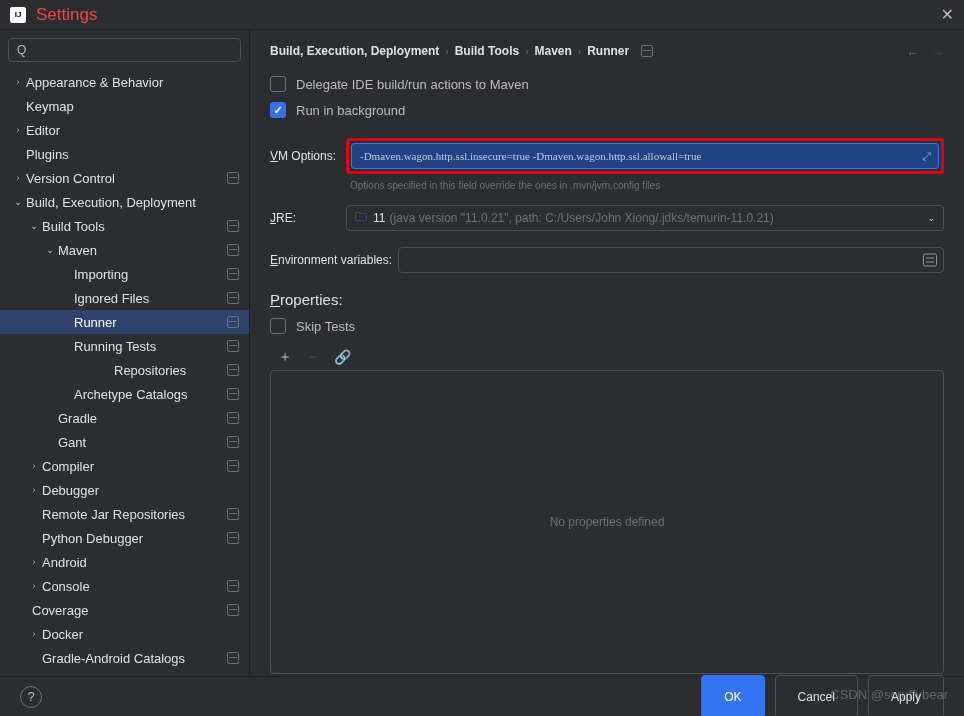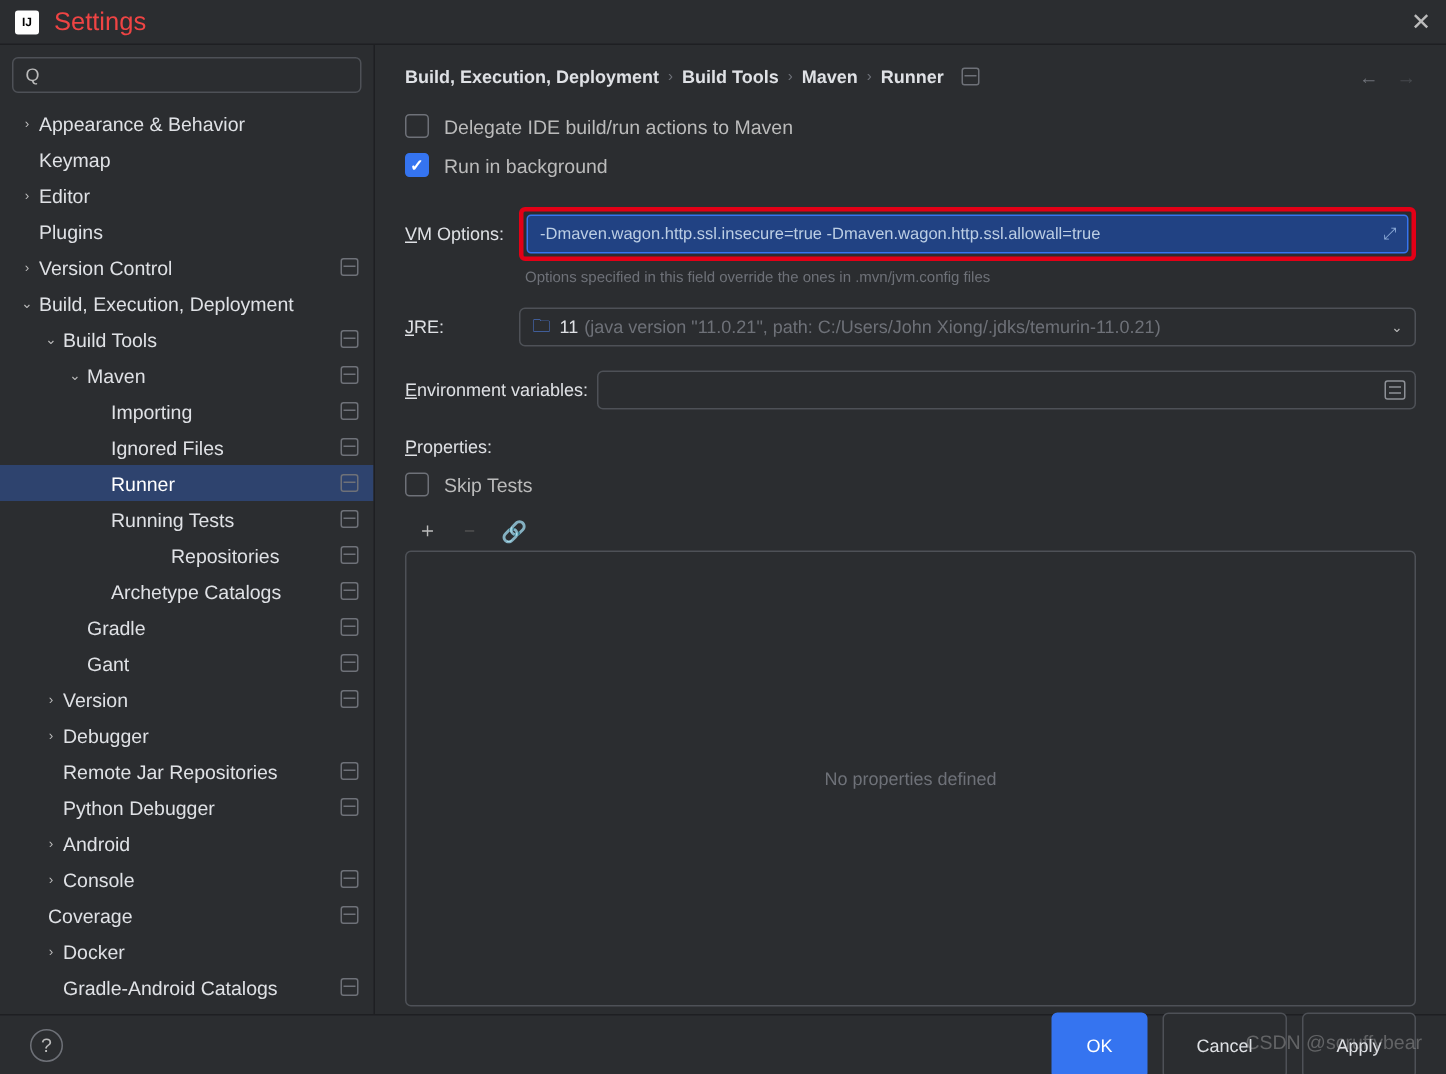--- a/index.html
+++ b/index.html
@@ -165,21 +165,21 @@
   flex: 1;
 }
 .vm-input {
   width: 100%;
   height: 26px;
   background: #214283;
   border: 1px solid #3574f0;
   border-radius: 3px;
   color: #bccee4;
   padding: 0 30px 0 8px;
-  font-family: Liberation Sans, sans-serif;
+  font-family: Liberation Serif, serif;
   font-size: 11px;
   position: relative;
 }
 .vm-input-container { position: relative; }
 .expand-icon {
   position: absolute;
   right: 8px;
   top: 50%;
   transform: translate(0,-50%);
   color: #8aa9d6;
@@ -233,21 +233,21 @@
 .env-input .list-icon::after {
   content: "";
   position: absolute;
   left: 2px; right: 2px;
   height: 1px;
   background: #8e9197;
 }
 .env-input .list-icon::before { top: 3px; }
 .env-input .list-icon::after { top: 7px; }
 
-.properties-label { color: #dfe1e5; font-size: 12px; margin-top: 8px; margin-bottom: 10px; }
+.properties-label { color: #dfe1e5; font-size: 15px; margin-top: 8px; margin-bottom: 10px; }
 .prop-toolbar {
   display: flex;
   align-items: center;
   gap: 14px;
   padding: 4px 8px;
 }
 .prop-toolbar span { color: #bbb; cursor: pointer; font-size: 14px; }
 .prop-toolbar .disabled { color: #555; }
 .properties-box {
   border: 1px solid #4e5157;
@@ -379,21 +379,21 @@
       <div class="tree-item" style="padding-left:58px">
           <span class="label">Gradle</span>
           <span class="modified-icon"></span>
         </div>
       <div class="tree-item" style="padding-left:58px">
           <span class="label">Gant</span>
           <span class="modified-icon"></span>
         </div>
       <div class="tree-item" style="padding-left:26px">
           <span class="chevron">›</span>
-          <span class="label">Version</span>
+          <span class="label">Compiler</span>
           <span class="modified-icon"></span>
         </div>
       <div class="tree-item" style="padding-left:26px">
           <span class="chevron">›</span>
           <span class="label">Debugger</span>
         </div>
       <div class="tree-item" style="padding-left:42px">
           <span class="label">Remote Jar Repositories</span>
           <span class="modified-icon"></span>
         </div>

